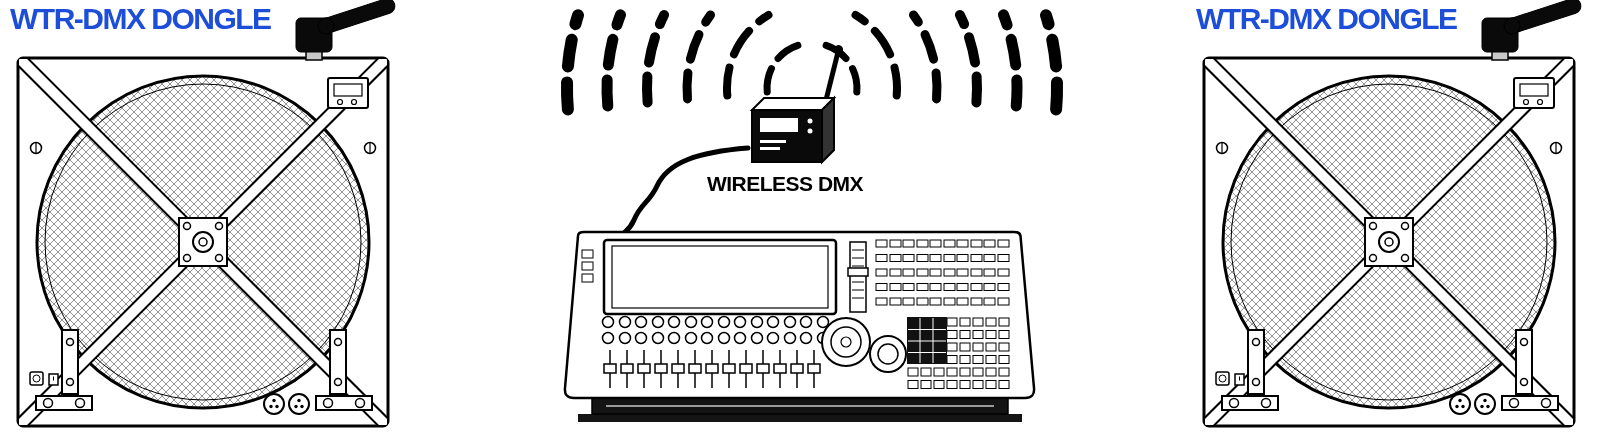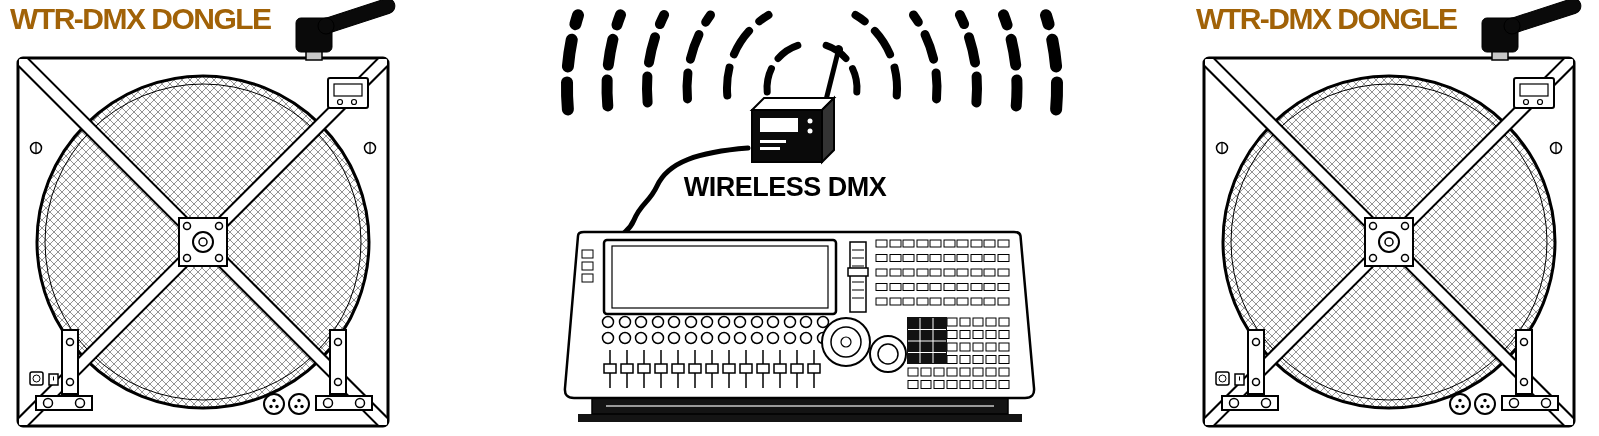--- a/index.html
+++ b/index.html
@@ -2,26 +2,26 @@
 <html><head>
 <meta charset="utf-8">
 <style>
   html,body{margin:0;padding:0;background:#fff;}
   .canvas{position:relative;width:1599px;height:436px;background:#fff;overflow:hidden;
           font-family:"Liberation Sans", sans-serif;}
   .fan-unit{position:absolute;top:0;width:395px;height:436px;}
   #left-fan{left:6px;}
   #right-fan{left:1192px;}
   .fan-label{position:absolute;left:4px;top:2px;font-size:30px;font-weight:700;
-             letter-spacing:-1.5px;color:#a16207;white-space:nowrap;}
+             letter-spacing:-1.5px;color:#1d4ed8;white-space:nowrap;}
   .fan-svg{display:block;position:absolute;left:0;top:0;}
   .center-section{position:absolute;left:520px;top:0;width:560px;height:436px;}
   .center-svg{display:block;position:absolute;left:0;top:0;}
   .tx-label{position:absolute;left:125px;top:172px;width:280px;text-align:center;
-            font-size:27px;font-weight:700;line-height:1.12;color:#000;letter-spacing:-0.5px;}
+            font-size:21px;font-weight:700;line-height:1.12;color:#000;letter-spacing:-0.5px;}
 </style>
 </head>
 <body>
 
 <svg width="0" height="0" style="position:absolute" aria-hidden="true">
   <defs>
     <pattern id="mesh" width="8" height="8" patternUnits="userSpaceOnUse">
       <path d="M0,0 L8,8 M8,0 L0,8" stroke="#666" stroke-width="0.7" fill="none"></path>
     </pattern>
     <clipPath id="panelClip">

